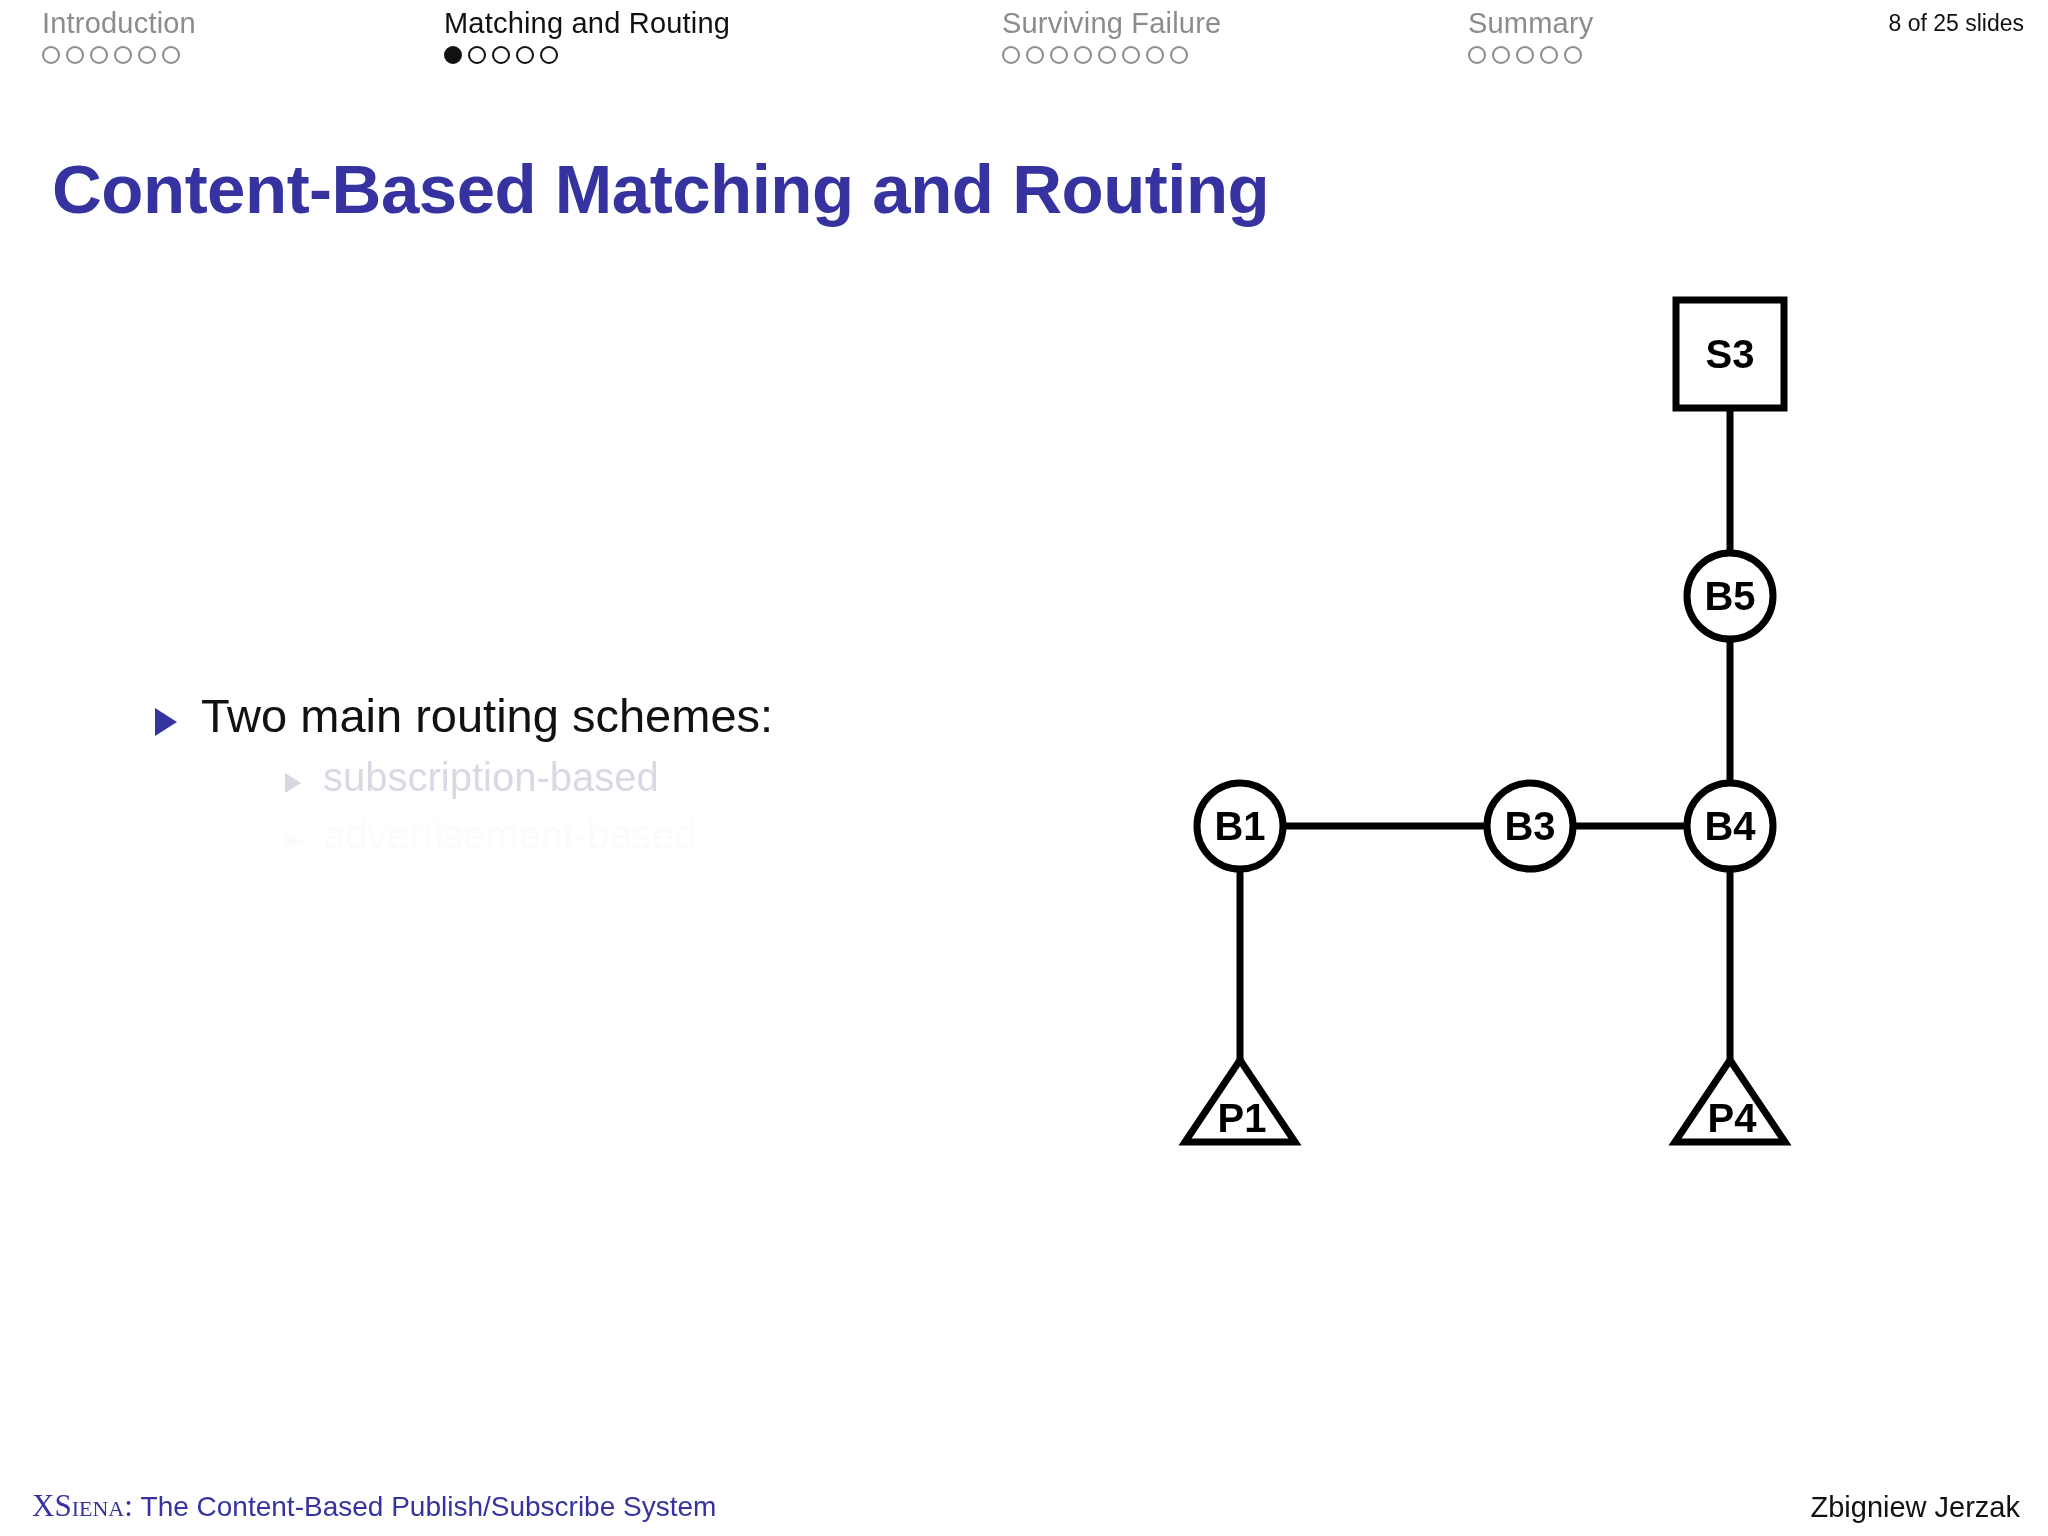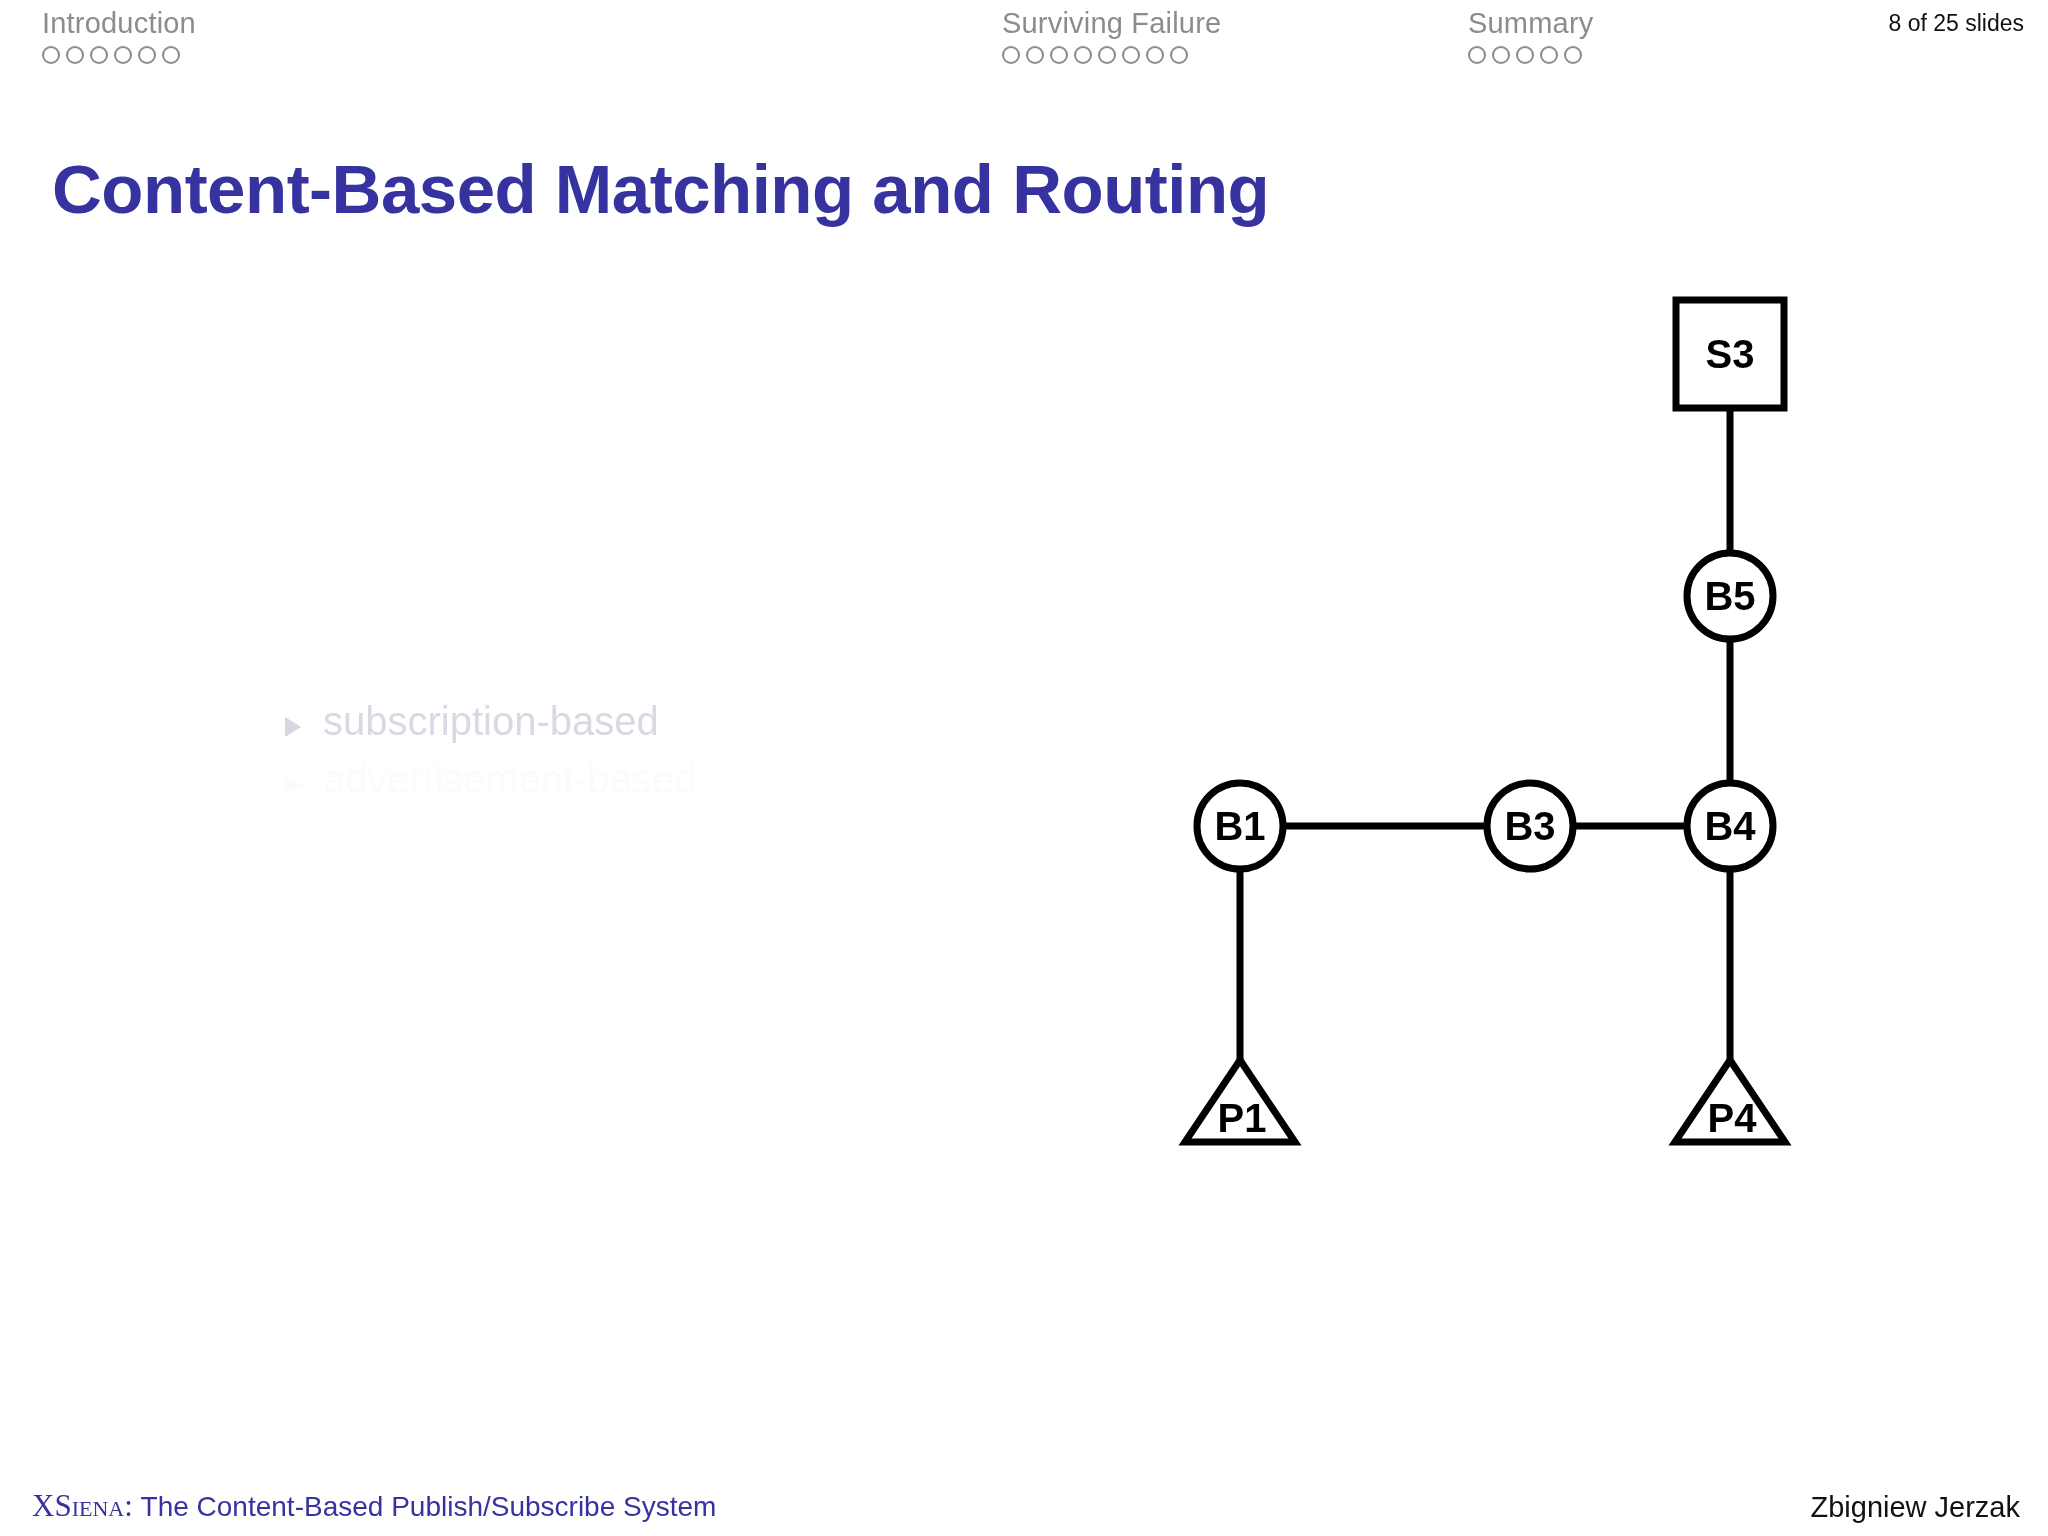--- a/index.html
+++ b/index.html
@@ -193,20 +193,30 @@
     <div class="nav-dots">
       <span class="dot"></span>
       <span class="dot"></span>
       <span class="dot"></span>
       <span class="dot"></span>
       <span class="dot"></span>
       <span class="dot"></span>
     </div>
   </div>
 
+  <div class="nav-section active" style="left:444px;">
+    <div class="nav-title">Matching and Routing</div>
+    <div class="nav-dots">
+      <span class="dot filled"></span>
+      <span class="dot"></span>
+      <span class="dot"></span>
+      <span class="dot"></span>
+      <span class="dot"></span>
+    </div>
+  </div>
 
   <div class="nav-section" style="left:1002px;">
     <div class="nav-title">Surviving Failure</div>
     <div class="nav-dots">
       <span class="dot"></span>
       <span class="dot"></span>
       <span class="dot"></span>
       <span class="dot"></span>
       <span class="dot"></span>
       <span class="dot"></span>
@@ -226,20 +236,24 @@
     </div>
   </div>
 
   <div id="slide-counter">8 of 25 slides</div>
 </div>
 
 <h1 id="slide-title">Content-Based Matching and Routing</h1>
 
 <div id="bullet-list">
 
+  <div class="bullet-row level1">
+    <span class="bullet-marker"></span>
+    <span class="bullet-text">Two main routing schemes:</span>
+  </div>
 
   <div class="bullet-row level2">
     <span class="bullet-marker"></span>
     <span class="bullet-text">subscription-based</span>
   </div>
 
   <div class="bullet-row level2 faintest">
     <span class="bullet-marker"></span>
     <span class="bullet-text">advertisement-based</span>
   </div>

